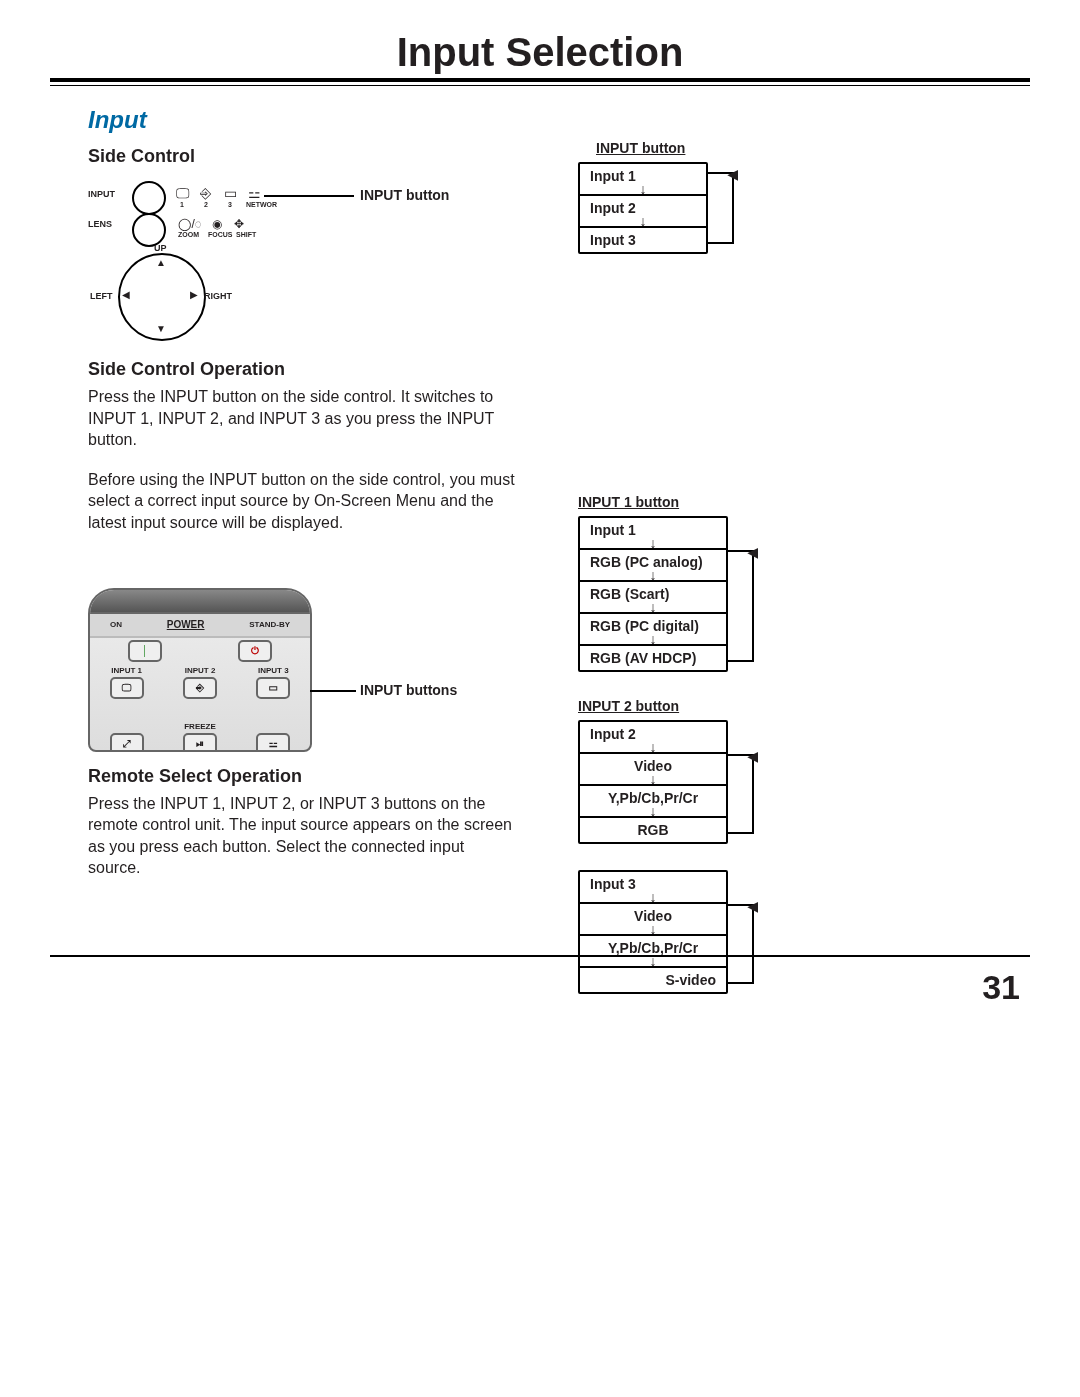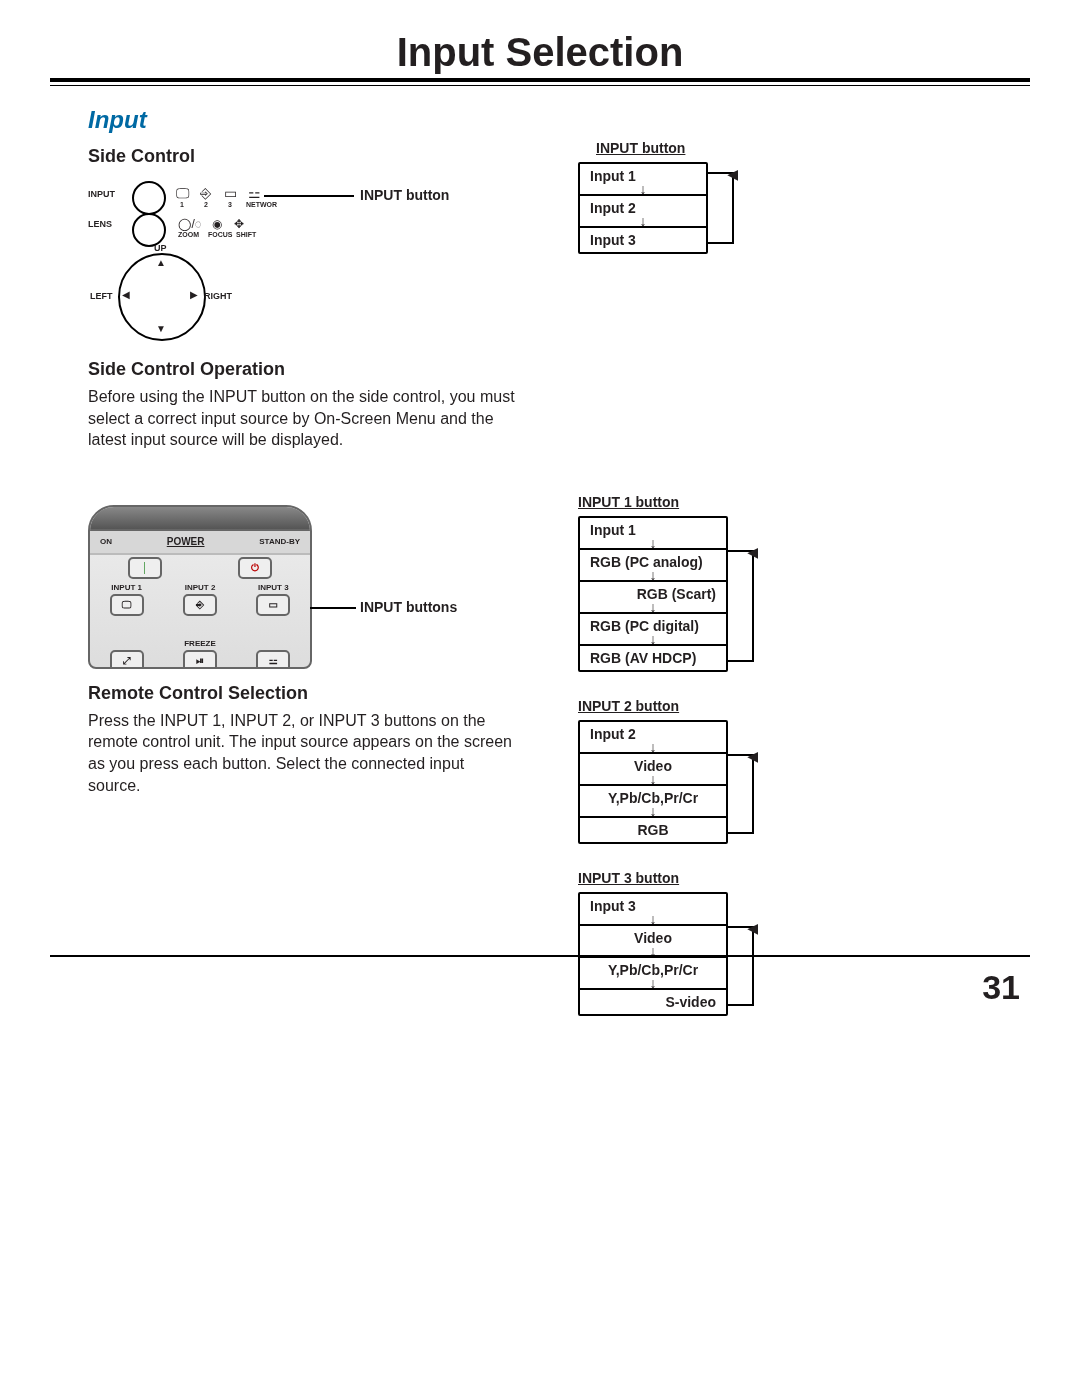--- a/index.html
+++ b/index.html
@@ -26,21 +26,21 @@
   .rule-bottom{position:absolute;left:50px;right:50px;bottom:84px;height:2px;background:#000}
 
   
   .schematic{position:relative;width:260px;height:170px}
   .sc-lbl{position:absolute;font-size:9px;font-weight:700}
   .circle-lg{position:absolute;border:2px solid #000;border-radius:50%}
 
   
   .remote{position:relative;width:220px;height:160px;border:2px solid #666;border-radius:26px 26px 8px 8px;background:linear-gradient(#eee,#ddd);overflow:hidden;margin-top:8px}
   .remote-top{height:22px;background:linear-gradient(#888,#555);border-bottom:2px solid #666}
-  .remote-band{height:22px;background:#d7d7d7;border-bottom:2px solid #bbb;display:flex;justify-content:space-between;align-items:center;font-size:8px;font-weight:700;padding:0 10px}
+  .remote-band{height:22px;background:#d7d7d7;border-bottom:2px solid #bbb;display:flex;justify-content:space-between;align-items:center;font-size:8px;font-weight:700;padding:0 20px}
   .rbtn{width:30px;height:18px;border:2px solid #666;border-radius:5px;background:#efefef;font-size:10px;display:flex;align-items:center;justify-content:center;font-weight:700}
   .remote-lbl{font-size:8px;font-weight:700;text-align:center}
 </style>
 </head>
 <body>
 
 <div class="page">
   <div class="title">Input Selection</div>
   <div class="rule-top"></div>
   <div class="rule-under"></div>
@@ -83,20 +83,21 @@
           <span style="position:absolute;left:102px;top:116px;font-size:10px">▶</span>
           <span class="sc-lbl" style="left:116px;top:118px">RIGHT</span>
           <span style="position:absolute;left:68px;top:150px;font-size:10px">▼</span>
         </div>
 
         <div style="position:absolute;left:176px;top:22px;width:90px;height:2px;background:#000"></div>
         <span class="callout" style="position:absolute;left:272px;top:14px">INPUT button</span>
       </div>
 
       <div class="subhead">Side Control Operation</div>
+      <p class="body">Press the INPUT button on the side control. It switches to INPUT 1, INPUT 2, and INPUT 3 as you press the INPUT button.</p>
       <p class="body">Before using the INPUT button on the side control, you must select a correct input source by On-Screen Menu and the latest input source will be displayed.</p>
 
       <div style="height:28px"></div>
       <div style="position:relative;height:172px">
         <div class="remote">
           <div class="remote-top"></div>
           <div class="remote-band">
             <span>ON</span>
             <span style="font-size:10px;font-weight:700;text-decoration:underline">POWER</span>
             <span>STAND-BY</span>
@@ -121,21 +122,21 @@
           <div style="display:flex;justify-content:space-around;margin-top:0">
             <div class="rbtn">⤢</div>
             <div class="rbtn">⏯</div>
             <div class="rbtn">⚍</div>
           </div>
         </div>
         <div style="position:absolute;left:222px;top:102px;width:46px;height:2px;background:#000"></div>
         <span class="callout" style="position:absolute;left:272px;top:94px">INPUT buttons</span>
       </div>
 
-      <div class="subhead">Remote Control Selection</div>
+      <div class="subhead">Remote Select Operation</div>
       <p class="body">Press the INPUT 1, INPUT 2, or INPUT 3 buttons on the remote control unit. The input source appears on the screen as you press each button. Select the connected input source.</p>
     </div>
 
     <div class="right-col">
       <div class="u" style="margin-left:18px">INPUT button</div>
       <div class="loopbox" style="width:130px">
         <div class="flow">
           <div class="flow-row">Input 1</div>
           <div class="arrow-down">↓</div>
           <div class="flow-row">Input 2</div>
@@ -148,21 +149,21 @@
 
       <div style="height:200px"></div>
 
       <div class="u" style="margin-top:14px">INPUT 1 button</div>
       <div class="loopbox" style="width:150px">
         <div class="flow">
           <div class="flow-row">Input 1</div>
           <div class="arrow-down">↓</div>
           <div class="flow-row">RGB (PC analog)</div>
           <div class="arrow-down">↓</div>
-          <div class="flow-row" style="text-align:right">RGB (Scart)</div>
+          <div class="flow-row" style="text-align:left">RGB (Scart)</div>
           <div class="arrow-down">↓</div>
           <div class="flow-row">RGB (PC digital)</div>
           <div class="arrow-down">↓</div>
           <div class="flow-row">RGB (AV HDCP)</div>
         </div>
         <div class="loop-line"></div>
         <span class="loop-arrow">◀</span>
       </div>
 
       <div class="u" style="margin-top:14px">INPUT 2 button</div>
@@ -173,21 +174,20 @@
           <div class="flow-row" style="text-align:center">Video</div>
           <div class="arrow-down">↓</div>
           <div class="flow-row" style="text-align:center">Y,Pb/Cb,Pr/Cr</div>
           <div class="arrow-down">↓</div>
           <div class="flow-row" style="text-align:center">RGB</div>
         </div>
         <div class="loop-line"></div>
         <span class="loop-arrow">◀</span>
       </div>
 
-      <div class="u" style="margin-top:14px">INPUT 3 button</div>
       <div class="loopbox" style="width:150px">
         <div class="flow">
           <div class="flow-row">Input 3</div>
           <div class="arrow-down">↓</div>
           <div class="flow-row" style="text-align:center">Video</div>
           <div class="arrow-down">↓</div>
           <div class="flow-row" style="text-align:center">Y,Pb/Cb,Pr/Cr</div>
           <div class="arrow-down">↓</div>
           <div class="flow-row" style="text-align:right">S-video</div>
         </div>

